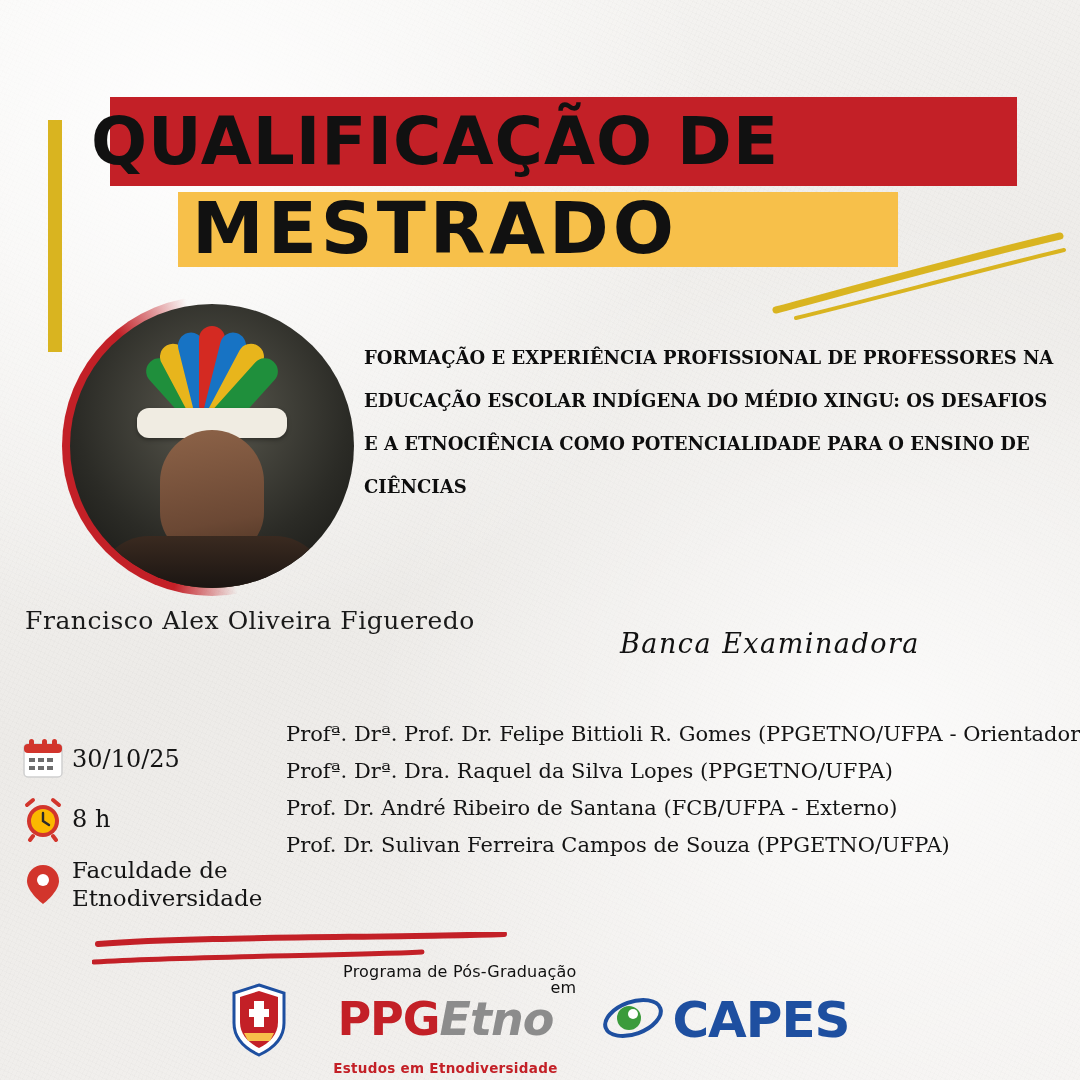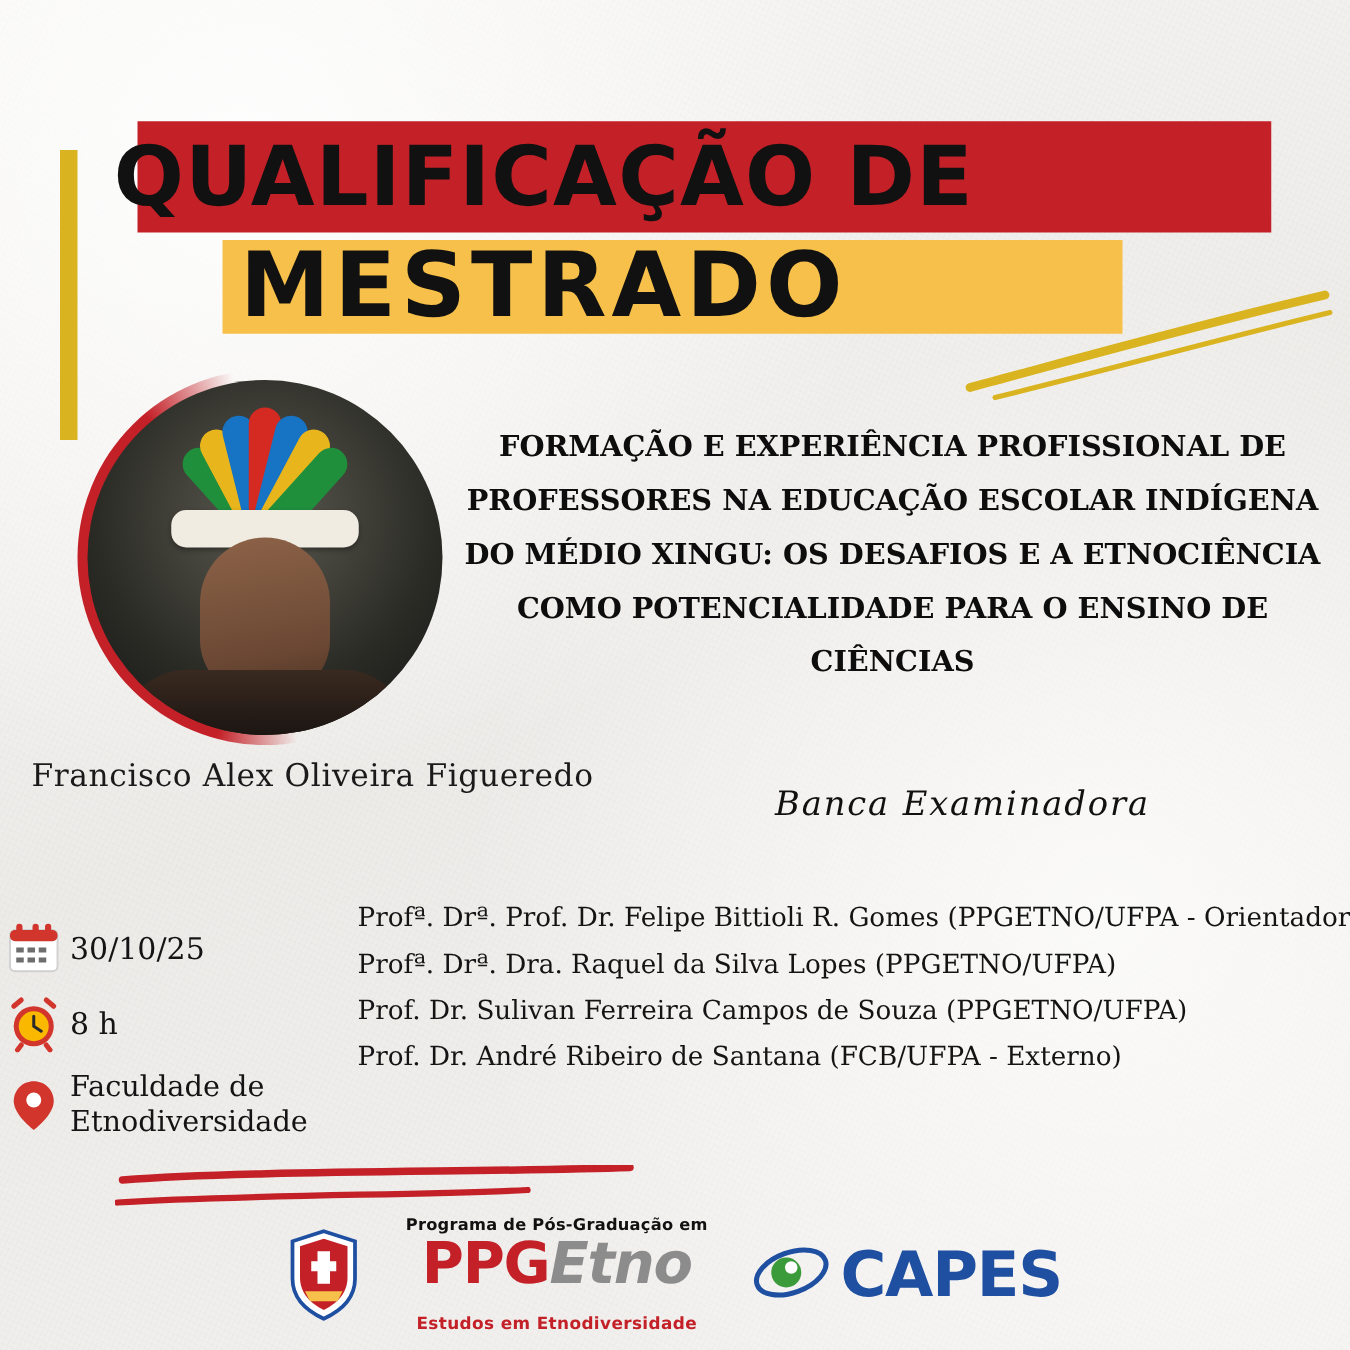--- a/index.html
+++ b/index.html
@@ -195,24 +195,24 @@
     color: #1a1a1a;
     letter-spacing: 0.5px;
   }
 
   
   .work-title {
     position: absolute;
     left: 364px;
     top: 336px;
     width: 700px;
-    text-align: center;
+    text-align: left;
     font-family: "DejaVu Serif", serif;
     font-weight: bold;
-    font-size: 23px;
+    font-size: 18px;
     line-height: 43px;
     color: #0d0d0d;
   }
 
   
   .banca-title {
     position: absolute;
     left: 560px;
     top: 628px;
     width: 420px;
@@ -233,21 +233,21 @@
     font-family: "DejaVu Serif", serif;
     font-size: 21px;
     line-height: 37px;
     color: #141414;
     white-space: nowrap;
   }
 
   
   .info-block {
     position: absolute;
-    left: 4px;
+    left: 20px;
     top: 736px;
     width: 280px;
   }
   .info-row {
     display: flex;
     align-items: center;
     margin-bottom: 14px;
   }
   .info-icon {
     width: 46px;
@@ -281,24 +281,25 @@
     height: 74px;
     position: relative;
   }
   .ppg-logo {
     width: 262px;
     text-align: center;
     line-height: 1;
   }
   .ppg-top {
     font-family: "DejaVu Sans", sans-serif;
-    font-size: 13px;
-    font-weight: bold;
+    font-size: 16px;
+    font-weight: normal;
     color: #111;
     letter-spacing: 0.2px;
+    text-align: right;
   }
   .ppg-main {
     font-family: "DejaVu Sans", sans-serif;
     font-weight: bold;
     font-size: 46px;
     color: #c32027;
     letter-spacing: -1px;
     position: relative;
     display: inline-block;
   }
@@ -364,22 +365,22 @@
   </div>
 
   <div class="person-name">Francisco Alex Oliveira Figueredo</div>
 
   <div class="work-title">FORMAÇÃO E EXPERIÊNCIA PROFISSIONAL DE PROFESSORES NA EDUCAÇÃO ESCOLAR INDÍGENA DO MÉDIO XINGU: OS DESAFIOS E A ETNOCIÊNCIA COMO POTENCIALIDADE PARA O ENSINO DE CIÊNCIAS</div>
 
   <div class="banca-title">Banca Examinadora</div>
   <div class="banca-list">
     <div class="banca-item">Profª. Drª. Prof. Dr. Felipe Bittioli R. Gomes (PPGETNO/UFPA - Orientador)</div>
     <div class="banca-item">Profª. Drª. Dra. Raquel da Silva Lopes (PPGETNO/UFPA)</div>
+    <div class="banca-item"> Prof. Dr. André Ribeiro de Santana (FCB/UFPA - Externo)</div>
     <div class="banca-item">Prof. Dr. Sulivan Ferreira Campos de Souza   (PPGETNO/UFPA)</div>
-    <div class="banca-item"> Prof. Dr. André Ribeiro de Santana (FCB/UFPA - Externo)</div>
   </div>
 
   <div class="info-block">
 
     <div class="info-row">
       <div class="info-icon">
         <svg viewBox="0 0 46 46" width="46" height="46">
           <rect x="4" y="8" width="38" height="33" rx="4" fill="#ffffff" stroke="#d0d0d0" stroke-width="1.5"></rect>
           <rect x="4" y="8" width="38" height="9" rx="4" fill="#d2352c"></rect>
           <rect x="9" y="3" width="5" height="9" rx="2.5" fill="#d2352c"></rect>

